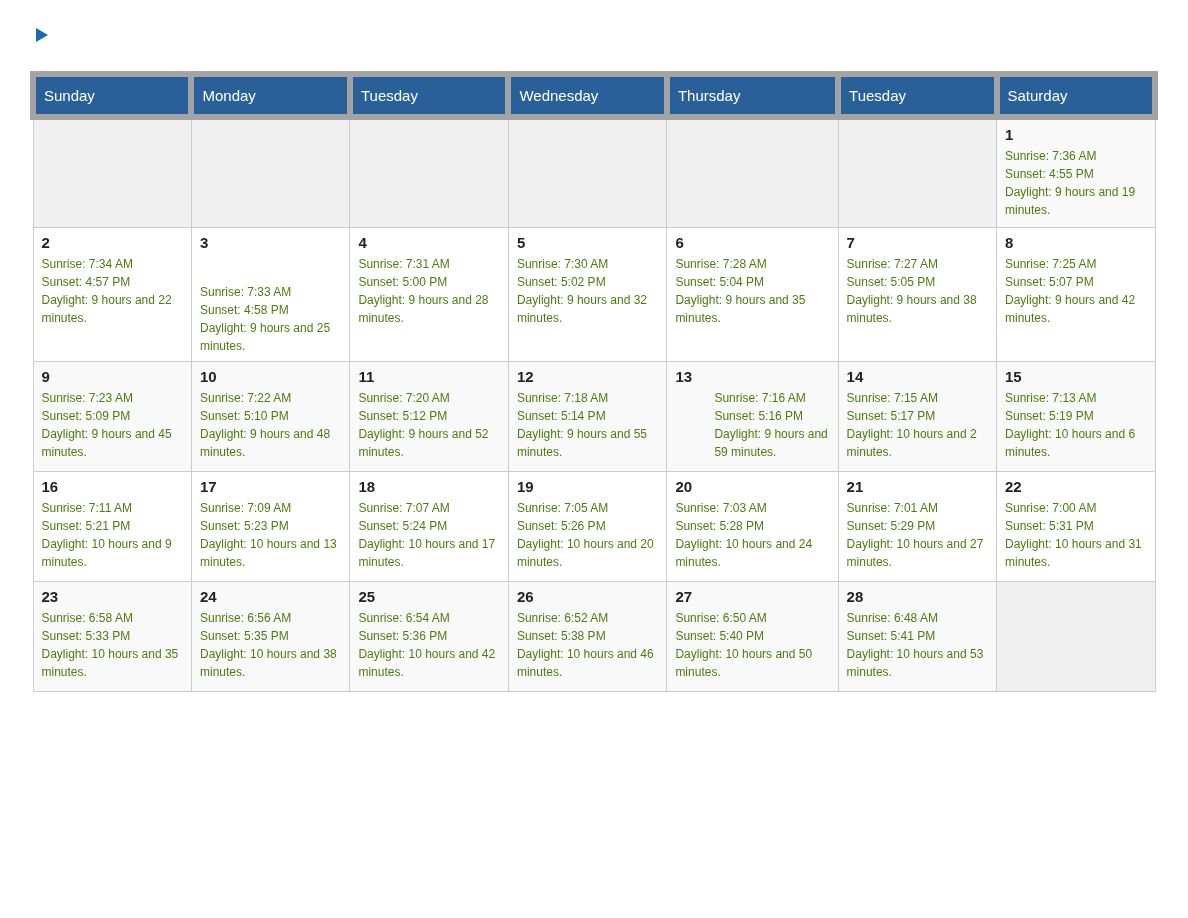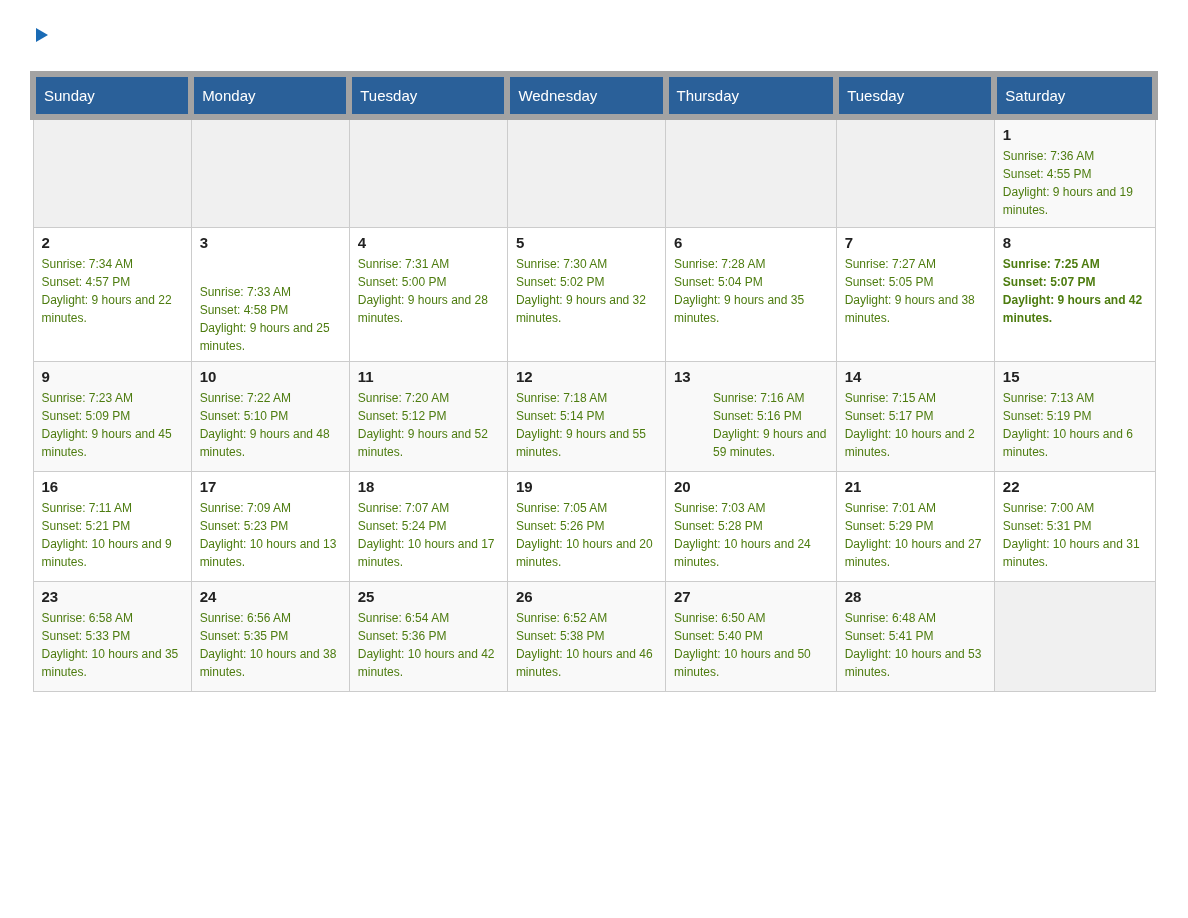--- a/index.html
+++ b/index.html
@@ -162,21 +162,21 @@
 Daylight: 9 hours and 35 minutes.</div>
         </td>
         <td>
           <div class="day-number">7</div>
           <div class="day-info" style="white-space: pre-line;">Sunrise: 7:27 AM
 Sunset: 5:05 PM
 Daylight: 9 hours and 38 minutes.</div>
         </td>
         <td>
           <div class="day-number">8</div>
-          <div class="day-info" style="white-space: pre-line; font-weight: bold;">Sunrise: 7:25 AM
+          <div class="day-info" style="white-space: pre-line;">Sunrise: 7:25 AM
 Sunset: 5:07 PM
 Daylight: 9 hours and 42 minutes.</div>
         </td>
       </tr>
       <tr>
         <td>
           <div class="day-number">9</div>
           <div class="day-info" style="white-space: pre-line;">Sunrise: 7:23 AM
 Sunset: 5:09 PM
 Daylight: 9 hours and 45 minutes.</div>

